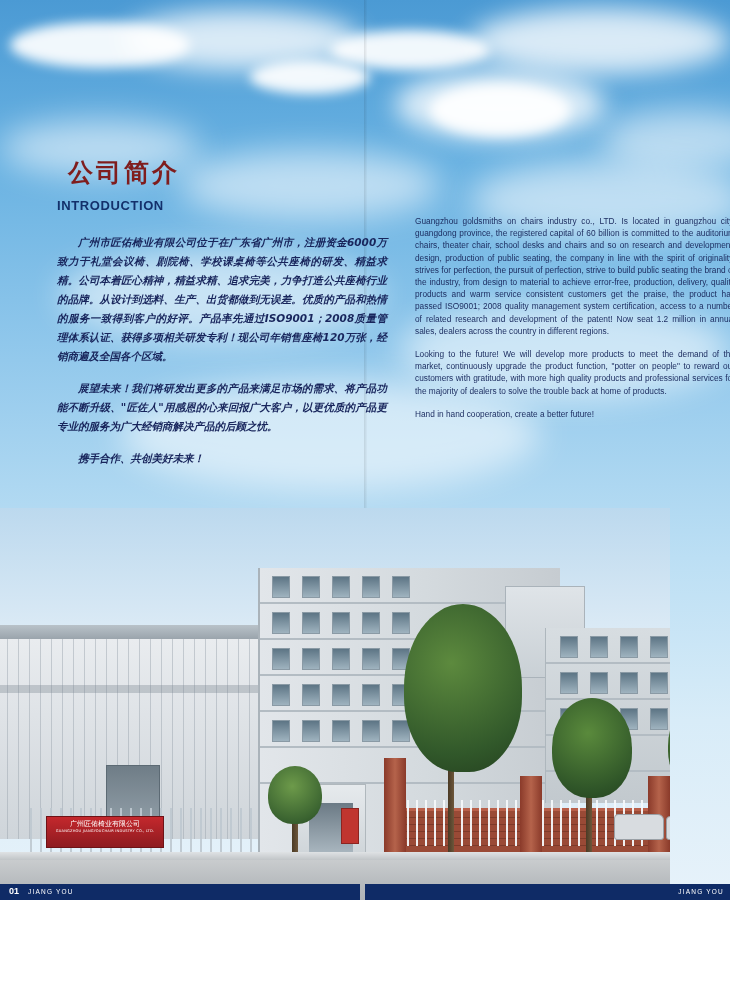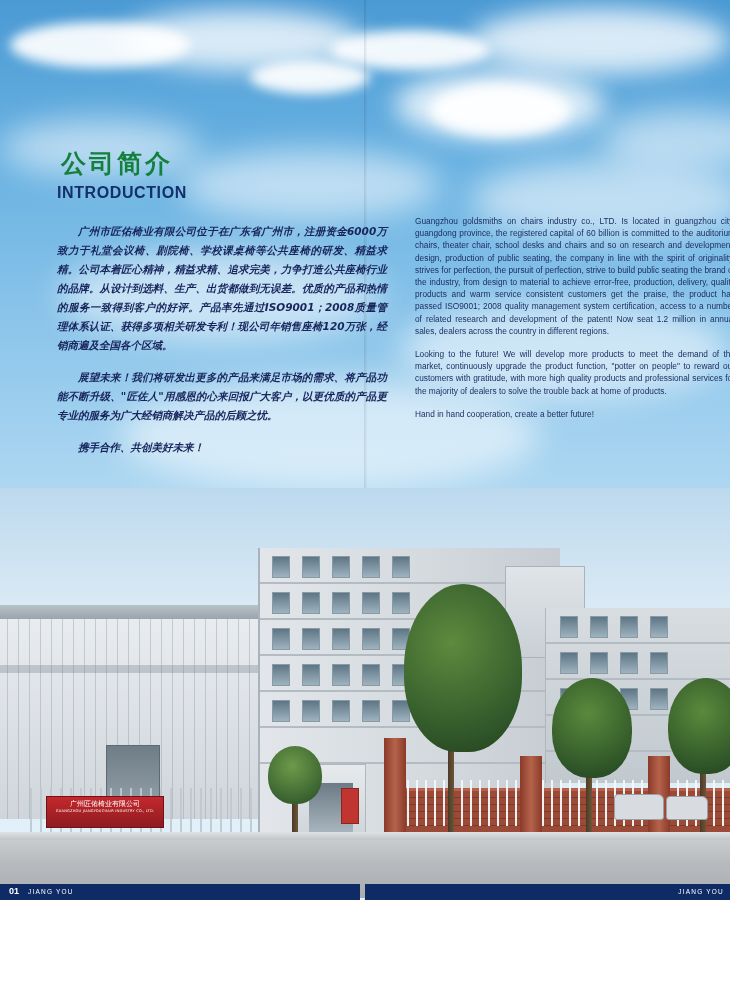--- a/index.html
+++ b/index.html
@@ -41,31 +41,31 @@
   .cloud.faint { filter: blur(16px); background: rgba(255,255,255,0.55); }
 
   
   .left-col {
     position: absolute;
     left: 57px;
     top: 148px;
     width: 330px;
   }
   .title-cn {
-    font-family: Liberation Mono, monospace;
+    font-family: Liberation Sans, sans-serif;
     font-size: 25px;
     font-weight: bold;
     letter-spacing: 3px;
-    color: #15803d;
+    color: #7f1d1d;
     line-height: 1.1;
-    margin: 4px;
+    margin: 11px;
   }
   .title-en {
     font-family: "Liberation Sans", sans-serif;
-    font-size: 16px;
+    font-size: 13px;
     font-weight: bold;
     letter-spacing: 0.6px;
     color: #13306b;
     margin: 2px 0 0 0;
   }
   .cn-body {
     margin-top: 20px;
     font-family: "DejaVu Sans", sans-serif;
     font-size: 10.5px;
     line-height: 19px;
@@ -90,22 +90,22 @@
     color: #1a2a5e;
     text-align: justify;
   }
   .en-body p { margin: 0 0 11px 0; }
   .en-body p:last-child { margin-bottom: 0; }
 
   
   .photo {
     position: absolute;
     left: 0;
-    top: 488px;
-    width: 730px;
+    top: 508px;
+    width: 670px;
     height: 410px;
     overflow: hidden;
   }
   .ph-sky {
     position: absolute; left:0; top:0; width:730px; height:190px;
     background: linear-gradient(to bottom,#bcd9ee 0%, #d9e9f5 60%, #e8f1f8 100%);
   }
   .left-warehouse {
     position: absolute;
     left: -4px; top: 128px; width: 262px; height: 200px;

